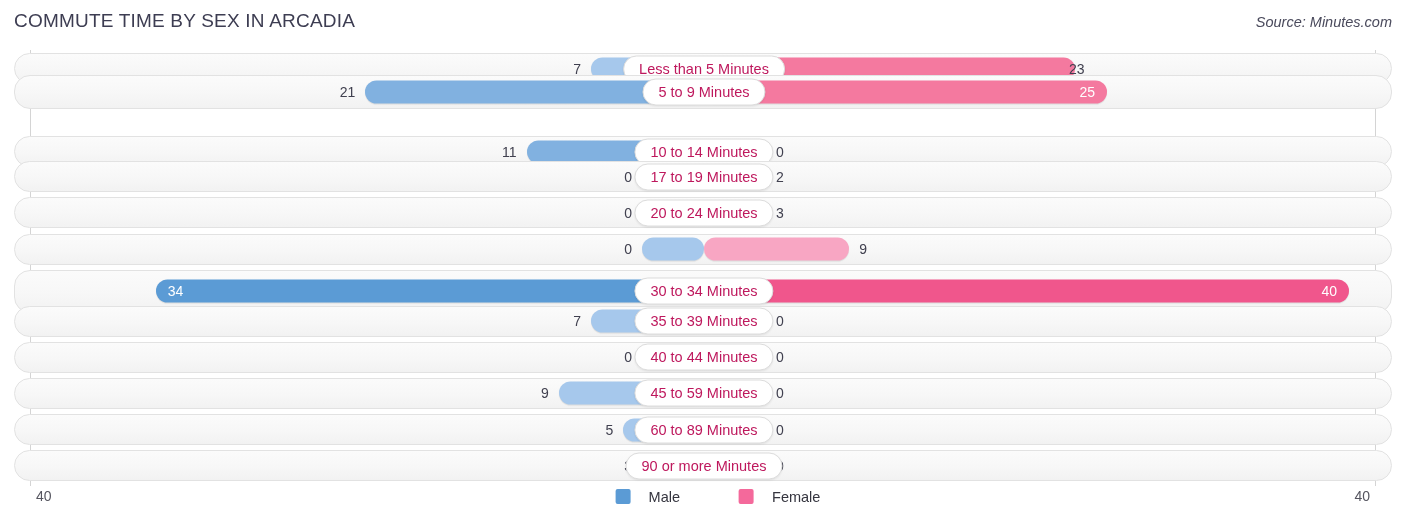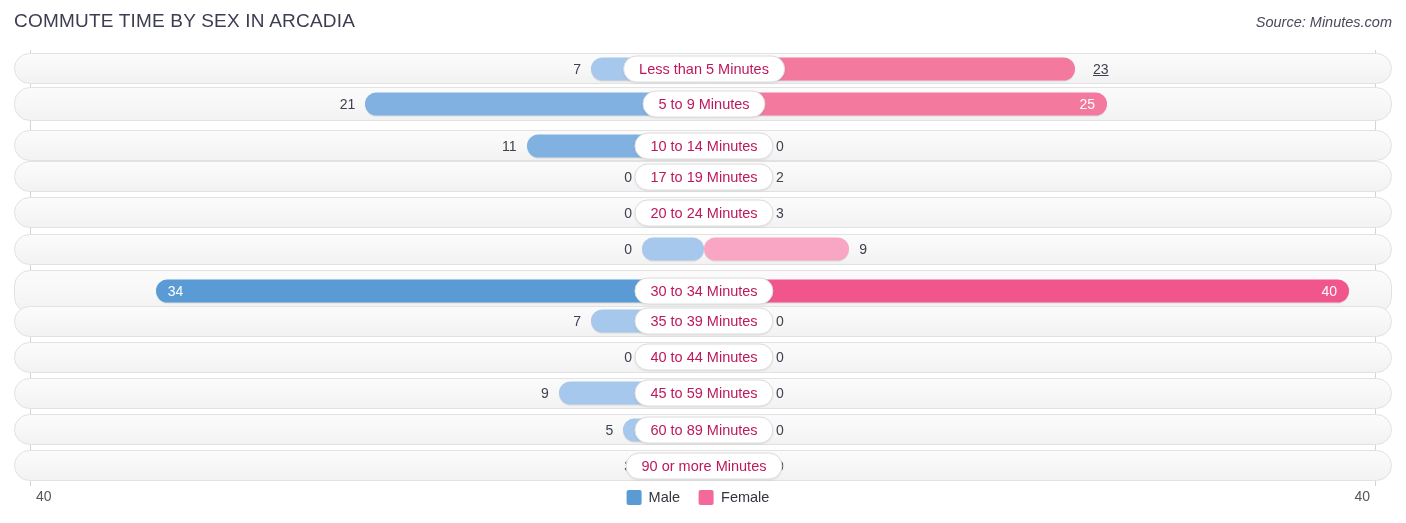--- a/index.html
+++ b/index.html
@@ -55,52 +55,52 @@
   .footer{position:absolute;left:0;top:485px;width:1406px;height:30px;}
   .edge-label{
     position:absolute;top:3px;font-size:14px;color:#55555f;
   }
   .edge-left{left:36px;}
   .edge-right{right:36px;}
   .legend{
     position:absolute;left:50%;transform:translateX(-50%);top:4px;
     display:flex;align-items:center;gap:9px;white-space:nowrap;
   }
-  .legend-item{display:flex;align-items:flex-end;gap:7px;margin-right:10px;}
+  .legend-item{display:flex;align-items:flex-start;gap:18px;margin-right:10px;margin-left:40px;}
   .legend-swatch{width:15px;height:15px;border-radius:2px;display:block;}
   .legend-label{font-size:14.5px;color:#35353f;}
 </style>
 </head>
 <body>
 
 <div class="title">COMMUTE TIME BY SEX IN ARCADIA</div>
 <div class="source">Source: Minutes.com</div>
 
 <div class="plot" id="plot">
   <div class="axis-line axis-left"></div>
   <div class="axis-line axis-right"></div>
 <div class="row" style="top: 3px; height: 31px;">
       <div class="bars">
         <div class="bar" style="left: 576.125px; width: 112.875px; background: rgb(166, 200, 236);"></div>
         <div class="bar-val" style="left: 566.125px; transform: translate(-100%, -50%);">7</div>
         <div class="bar" style="left: 689px; width: 370.875px; background: rgb(244, 121, 159);"></div>
-        <div class="bar-val" style="left: 1078px; text-decoration: underline;">23</div>
+        <div class="bar-val" style="left: 1054px; text-decoration: underline;">23</div>
       </div>
       <div class="cat-pill" style="left: 689px;">Less than 5 Minutes</div>
     </div>
-    <div class="row" style="top: 25px; height: 34px; margin-top: 12px;">
+    <div class="row" style="top: 25px; height: 34px;">
       <div class="bars">
         <div class="bar" style="left: 350.375px; width: 338.625px; background: rgb(129, 177, 224);"></div>
         <div class="bar-val" style="left: 340.375px; transform: translate(-100%, -50%);">21</div>
         <div class="bar" style="left: 689px; width: 403.125px; background: rgb(244, 121, 159);"></div>
         <div class="bar-val inside" style="left: 1080.12px; transform: translate(-100%, -50%);">25</div>
       </div>
       <div class="cat-pill" style="left: 689px;">5 to 9 Minutes</div>
     </div>
-    <div class="row" style="top: 80px; height: 31px;">
+    <div class="row" style="top: 86px; height: 31px;">
       <div class="bars">
         <div class="bar" style="left: 511.625px; width: 177.375px; background: rgb(129, 177, 224);"></div>
         <div class="bar-val" style="left: 501.625px; transform: translate(-100%, -50%);">11</div>
         <div class="bar" style="left: 689px; width: 62px; background: rgb(248, 166, 195);"></div>
         <div class="bar-val" style="left: 761px;">0</div>
       </div>
       <div class="cat-pill" style="left: 689px;">10 to 14 Minutes</div>
     </div>
     <div class="row" style="top: 111.3px; height: 31px;">
       <div class="bars">

